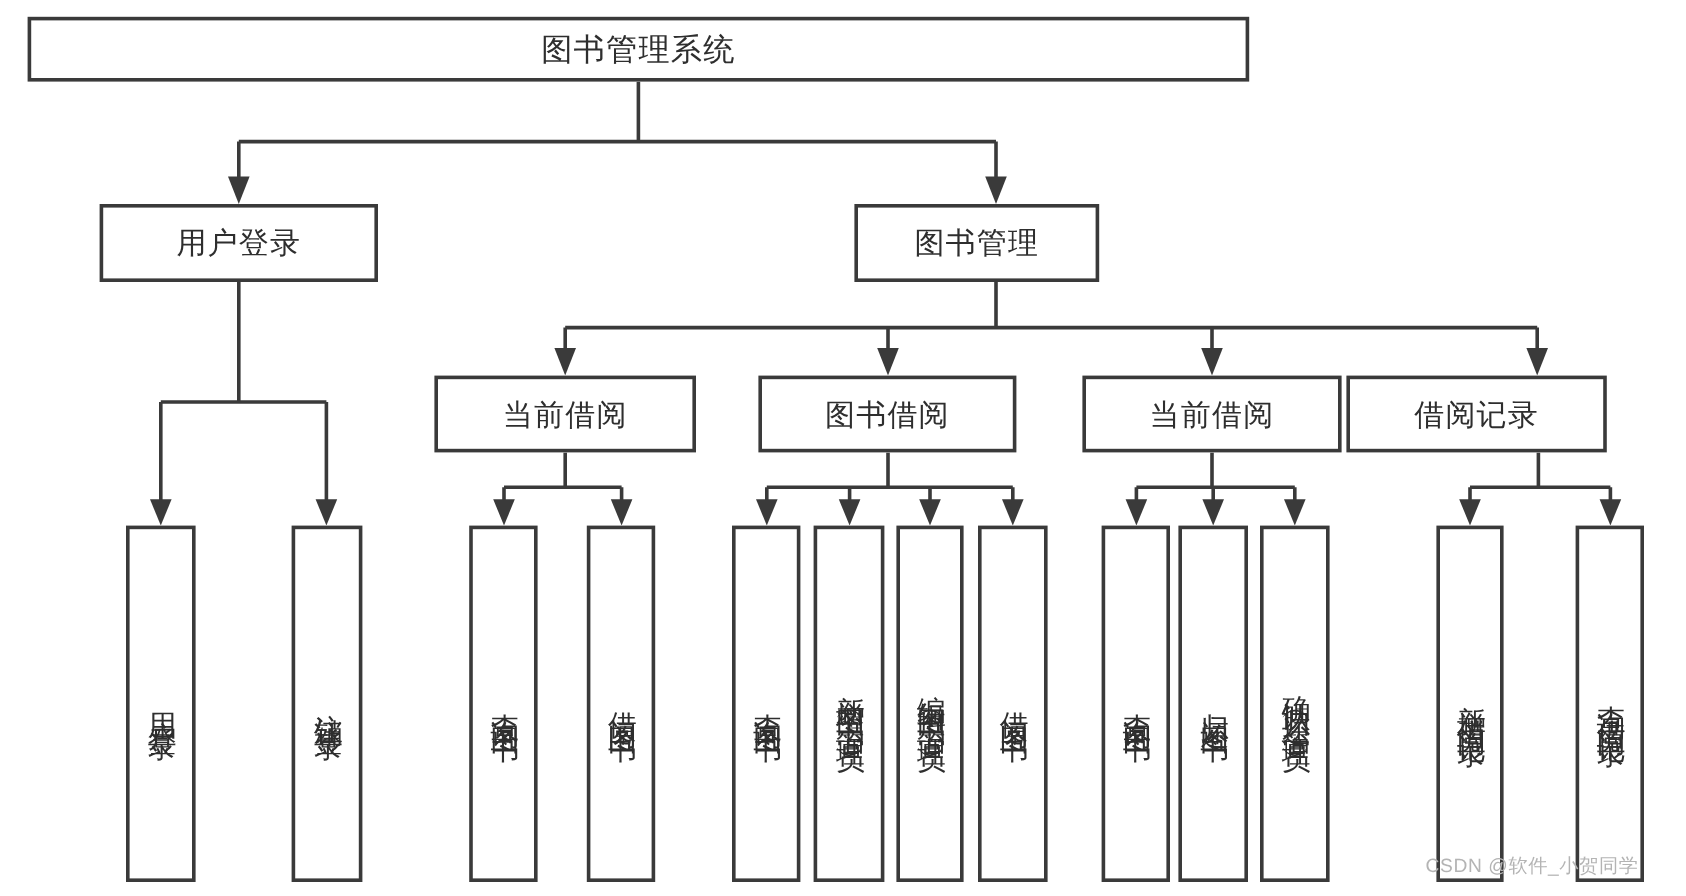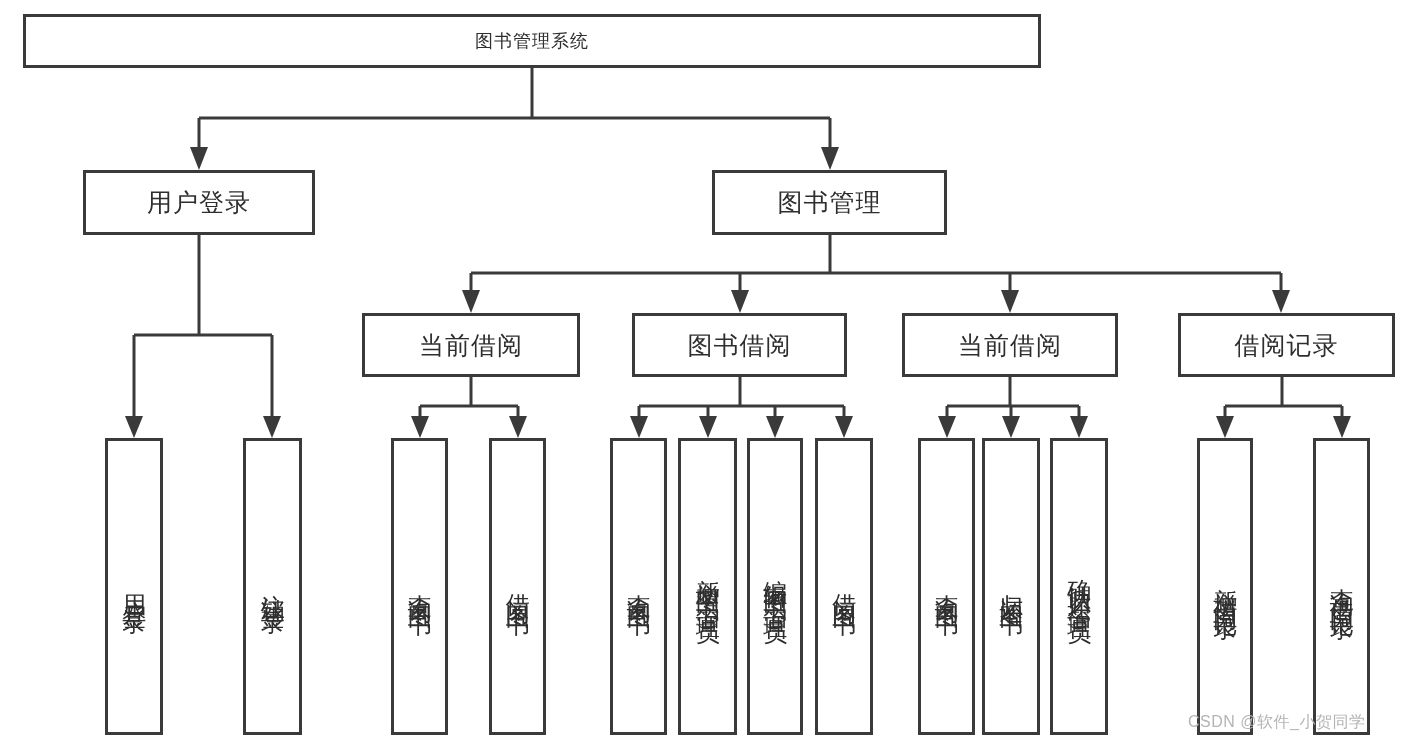--- a/index.html
+++ b/index.html
@@ -8,21 +8,21 @@
     font-family:"Liberation Sans", sans-serif;overflow:hidden;
   }
   .connector-layer{position:absolute;left:0;top:0;pointer-events:none;}
   .node{
     position:absolute;box-sizing:border-box;background:#ffffff;
     border:3px solid #3a3a3a;color:#2e2e2e;
     display:flex;align-items:center;justify-content:center;
     text-align:center;
   }
   .h-node{font-size:25px;letter-spacing:1px;white-space:nowrap;}
-  .root-node{font-size:18px;}
+  .root-node{font-size:26px;}
   .leaf{
     writing-mode:vertical-rl;text-orientation:mixed;
     font-size:24px;letter-spacing:6px;line-height:1.1;
   }
   .watermark{
     position:absolute;left:1188px;top:712px;width:210px;
     font-size:16px;color:#b4b4b4;white-space:nowrap;letter-spacing:0.5px;
   }
 </style>
 </head>
@@ -66,26 +66,26 @@
       <polygon points="1002,416 1020,416 1011,438"></polygon>
       <polygon points="1070,416 1088,416 1079,438"></polygon>
       <polygon points="1216,416 1234,416 1225,438"></polygon>
       <polygon points="1333,416 1351,416 1342,438"></polygon>
     </g>
   </svg>
 
   <div class="node h-node root-node" style="left:23px;top:14px;width:1018px;height:54px">图书管理系统</div>
 
   <div class="node h-node" style="left:83px;top:170px;width:232px;height:65px">用户登录</div>
-  <div class="node h-node" style="left:712px;top:170px;width:235px;height:65px">图书管理</div>
+  <div class="node h-node" style="left:712px;top:170px;width:204px;height:65px">图书管理</div>
 
   <div class="node h-node" style="left:362px;top:313px;width:218px;height:64px">当前借阅</div>
   <div class="node h-node" style="left:902px;top:313px;width:216px;height:64px">当前借阅</div>
   <div class="node h-node" style="left:632px;top:313px;width:215px;height:64px">图书借阅</div>
-  <div class="node h-node" style="left:1178px;top:313px;width:217px;height:64px">借阅记录</div>
+  <div class="node h-node" style="left:1122px;top:313px;width:217px;height:64px">借阅记录</div>
 
   <div class="node leaf" style="left:105px;top:438px;width:58px;height:297px">用户登录</div>
   <div class="node leaf" style="left:243px;top:438px;width:59px;height:297px">注销登录</div>
 
   <div class="node leaf" style="left:391px;top:438px;width:57px;height:297px">查询图书</div>
   <div class="node leaf" style="left:489px;top:438px;width:57px;height:297px">借阅图书</div>
 
   <div class="node leaf" style="left:610px;top:438px;width:57px;height:297px">查询图书</div>
   <div class="node leaf" style="left:678px;top:438px;width:59px;height:297px">新增图书（管理员）</div>
   <div class="node leaf" style="left:747px;top:438px;width:56px;height:297px">编辑图书（管理员）</div>

